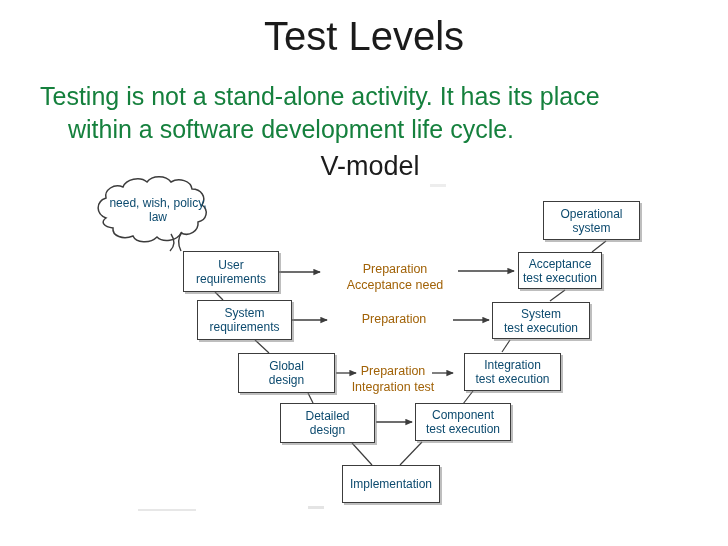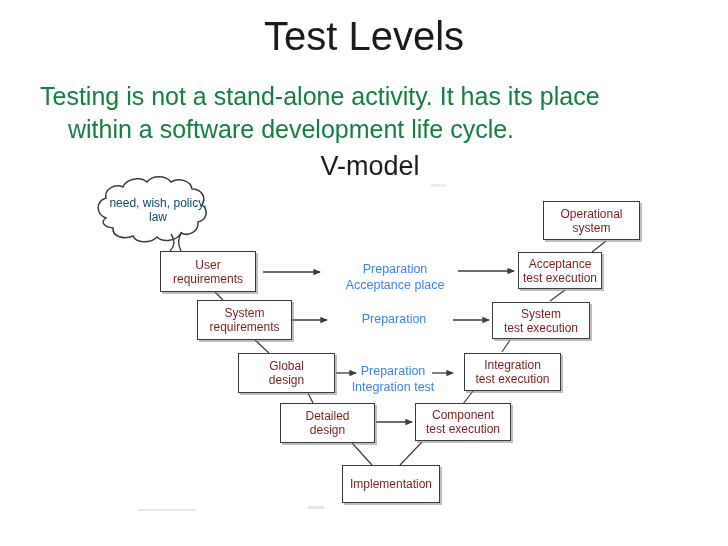--- a/index.html
+++ b/index.html
@@ -19,25 +19,25 @@
   .vlabel{
     position:absolute;left:6px;top:150px;width:728px;text-align:center;
     font-size:27px;line-height:32px;color:#1c1c1c;
   }
   .diagram{position:absolute;left:0;top:0;width:728px;height:546px;}
   .wires{position:absolute;left:0;top:0;}
   .vbox{
     position:absolute;background:#ffffff;border:1.4px solid #3c3c3c;
     box-shadow:2px 2px 0 rgba(125,125,125,0.5);
     display:flex;flex-direction:column;align-items:center;justify-content:center;
-    font-size:12px;line-height:14px;color:#7f1d1d;text-align:center;box-sizing:border-box;
+    font-size:12px;line-height:14px;color:#0c4a6e;text-align:center;box-sizing:border-box;
   }
   .midlabel{
     position:absolute;display:flex;flex-direction:column;text-align:center;
-    font-size:12.5px;line-height:15.5px;color:#3b82f6;
+    font-size:12.5px;line-height:15.5px;color:#a16207;
   }
   .cloudtext{
     position:absolute;left:105px;top:196px;width:106px;text-align:center;
     font-size:12px;line-height:14px;color:#0c4a6e;
   }
 </style>
 </head>
 <body>
 
 <div class="slide">
@@ -92,21 +92,21 @@
       <rect x="138" y="509" width="58" height="2" fill="#e7e7e7"></rect>
       <rect x="308" y="506" width="16" height="3" fill="#e4e4e4"></rect>
       <rect x="430" y="184" width="16" height="3" fill="#ededed"></rect>
     </svg>
 
     <div class="cloudtext">
       <span>need, wish,</span>
       <span>policy, law</span>
     </div>
 
-    <div class="vbox" style="left:160px;top:251px;width:96px;height:41px">
+    <div class="vbox" style="left:183px;top:251px;width:96px;height:41px">
       <span>User</span>
       <span>requirements</span>
     </div>
     <div class="vbox" style="left:197px;top:300px;width:95px;height:40px">
       <span>System</span>
       <span>requirements</span>
     </div>
     <div class="vbox" style="left:238px;top:353px;width:97px;height:40px">
       <span>Global</span>
       <span>design</span>
@@ -136,21 +136,21 @@
       <span>Acceptance</span>
       <span>test execution</span>
     </div>
     <div class="vbox" style="left:543px;top:201px;width:97px;height:39px">
       <span>Operational</span>
       <span>system</span>
     </div>
 
     <div class="midlabel" style="left:335px;top:262px;width:120px">
       <span>Preparation</span>
-      <span>Acceptance place</span>
+      <span>Acceptance need</span>
     </div>
     <div class="midlabel" style="left:334px;top:312px;width:120px">
       <span>Preparation</span>
     </div>
     <div class="midlabel" style="left:333px;top:364px;width:120px">
       <span>Preparation</span>
       <span>Integration test</span>
     </div>
 
   </div>

